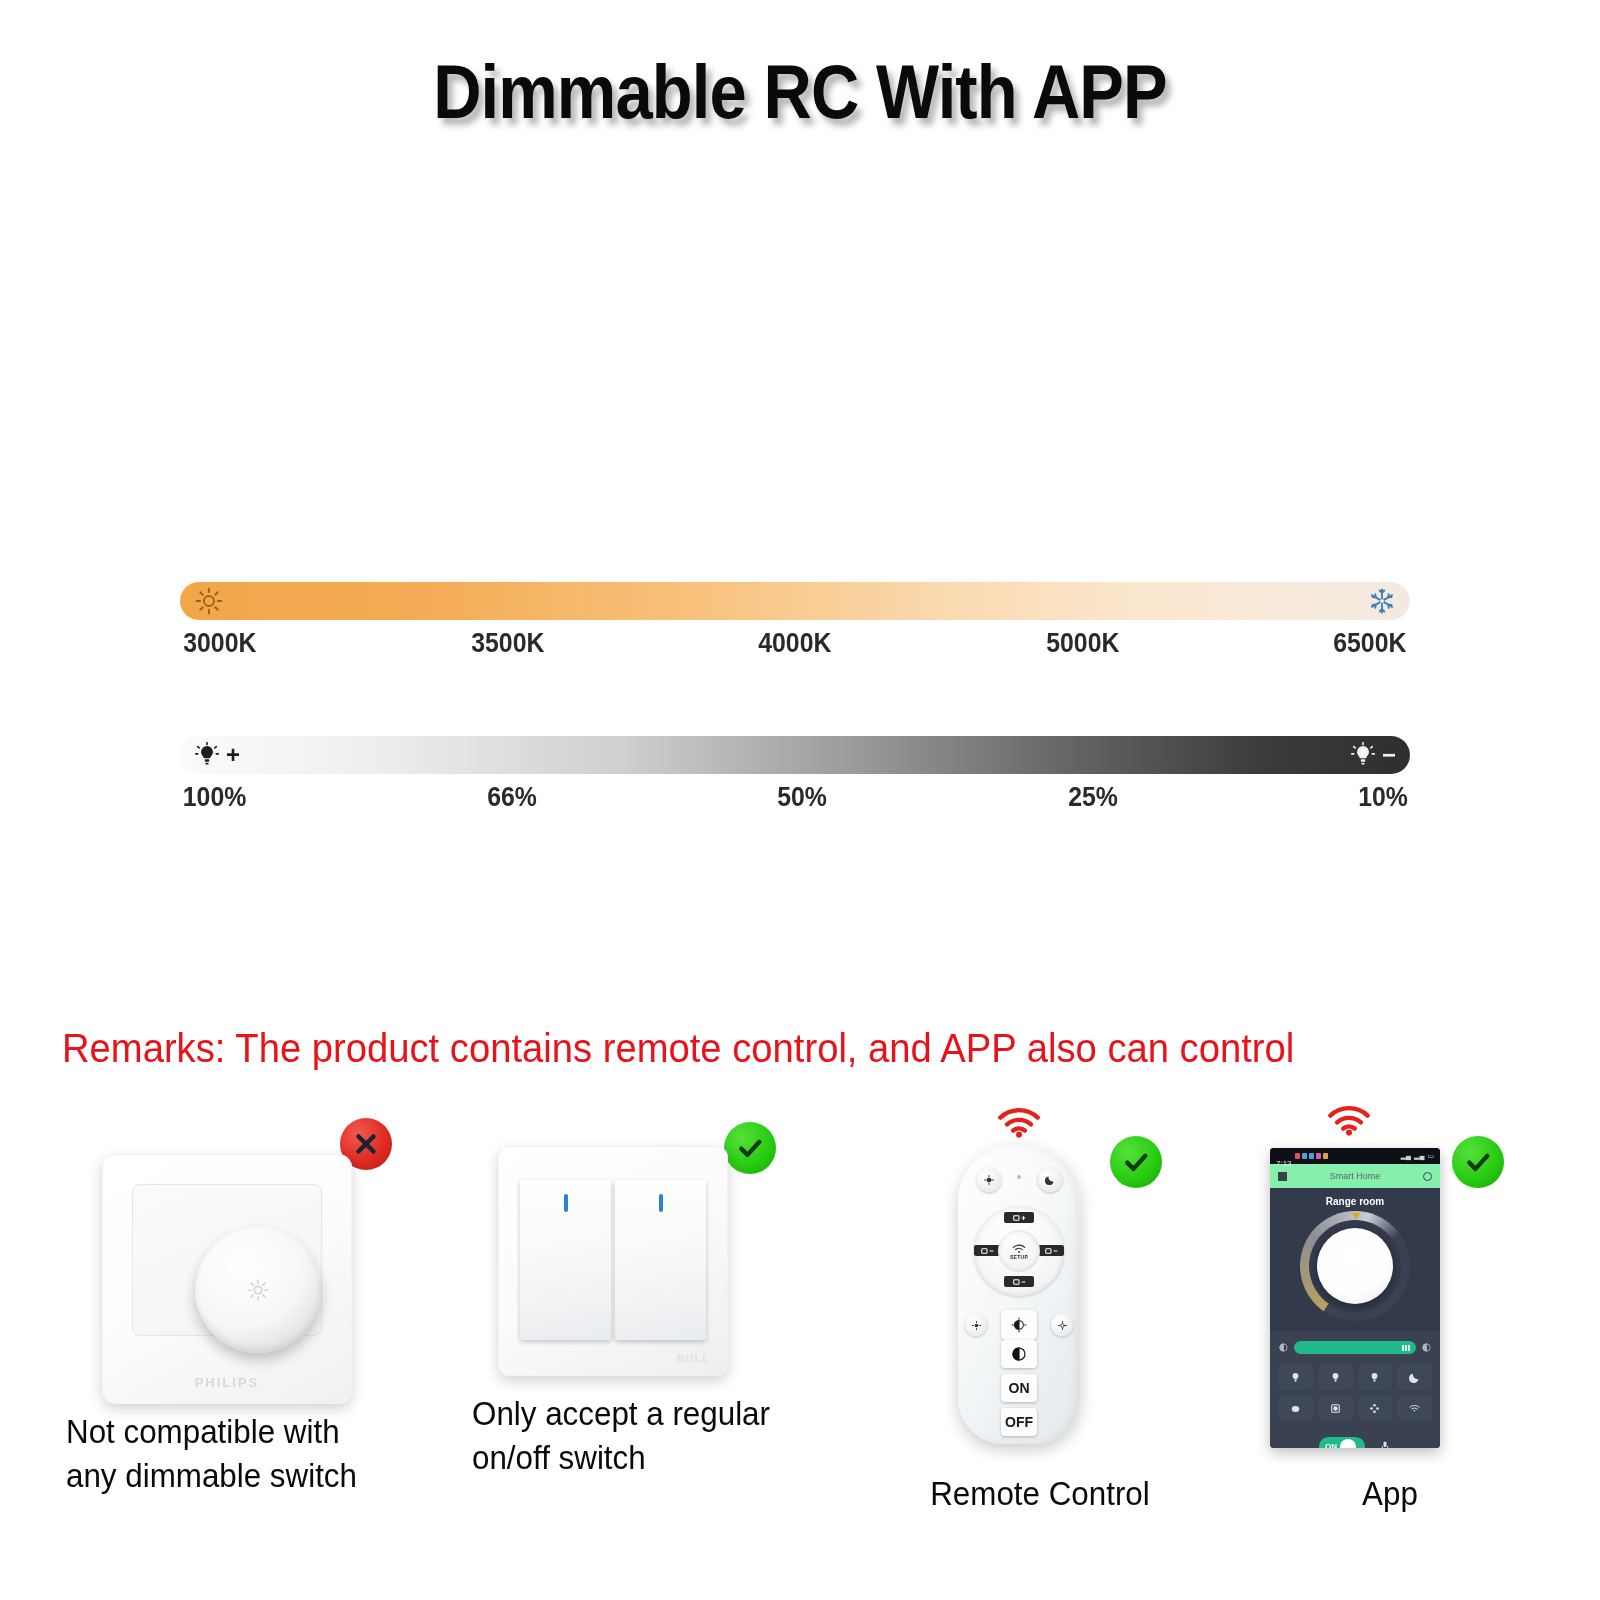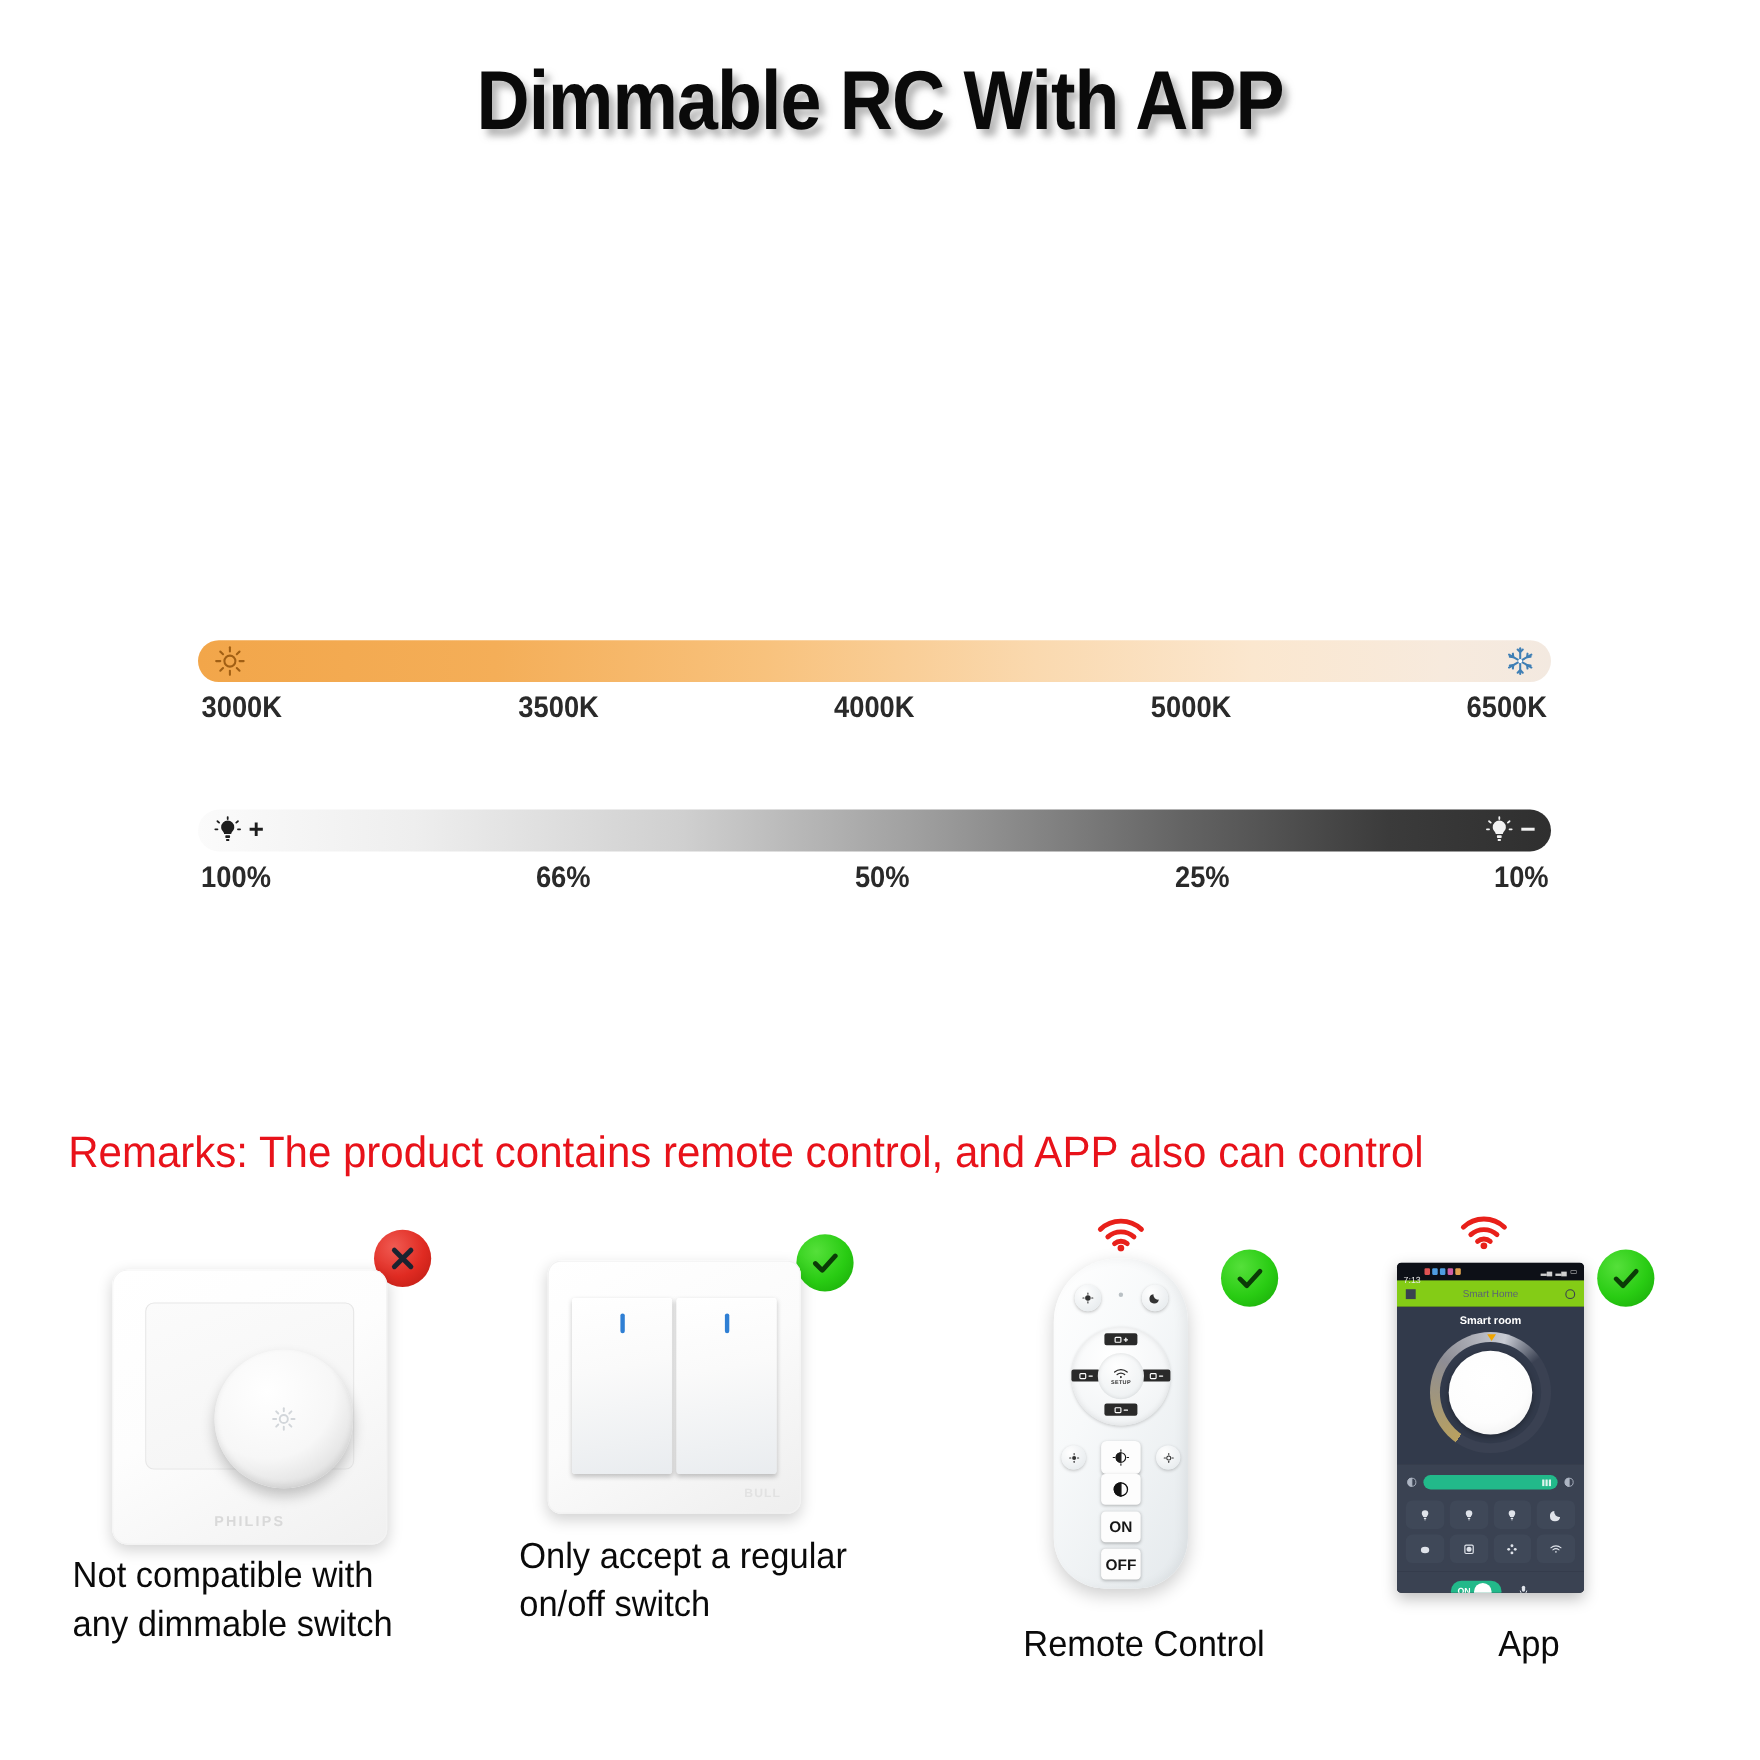--- a/index.html
+++ b/index.html
@@ -219,21 +219,21 @@
     background: #12161f; border-radius: 4px; overflow: hidden;
     box-shadow: 0 5px 14px rgba(0,0,0,0.25);
     font-family: "Liberation Sans", sans-serif;
   }
   .ph-status { height: 16px; background:#0d1017; display:flex; align-items:center;
     justify-content:space-between; padding:0 6px; }
   .ph-time { font-size:8px; color:#e8e8e8;margin-top:14px; }
   .ph-sdots { display:flex; gap:2px; align-items:center; }
   .ph-sdots i { width:5px;height:6px;display:block;border-radius:1px; }
   .ph-sright { display:flex; gap:3px; align-items:center; font-size:7px; color:#cfcfcf; }
-  .ph-appbar { height:24px; background:#84cc16; display:flex; align-items:center;
+  .ph-appbar { height:24px; background:#86efac; display:flex; align-items:center;
     justify-content:space-between; padding:0 8px; }
   .ph-appbar .t { font-size:9px; color:#5b6474; }
   .ph-hero { background:#323a4b; padding:8px 0 10px; }
   .ph-room { text-align:center; font-size:10px; color:#ffffff; font-weight:bold; margin-bottom:4px; }
   .ph-dialwrap { display:flex; justify-content:center; }
   .ph-dial { width:110px;height:110px;border-radius:50%; position:relative;
     background: conic-gradient(from 215deg, #b9a15f 0deg, #8d8d95 90deg, #c9ccd4 160deg, #3a4152 200deg, #3a4152 360deg);
     display:flex;align-items:center;justify-content:center; }
   .ph-dial::before { content:""; position:absolute; inset:9px; border-radius:50%; background:#323a4b; }
   .ph-dial-inner { position:relative; width:76px;height:76px;border-radius:50%;
@@ -559,21 +559,21 @@
           </div>
         </div>
 
         <div class="ph-appbar">
           <span style="width:9px;height:9px;background:#39414f;display:block;"></span>
           <span class="t">Smart Home</span>
           <span style="width:9px;height:9px;border:1.5px solid #39414f;border-radius:50%;display:block;"></span>
         </div>
 
         <div class="ph-hero">
-          <div class="ph-room">Smart room</div>
+          <div class="ph-room">Range room</div>
           <div class="ph-dialwrap">
             <div class="ph-dial">
               <div class="ph-marker"></div>
               <div class="ph-dial-inner"></div>
             </div>
           </div>
         </div>
 
         <div class="ph-ctrl">
           <div class="ph-sliderrow">

